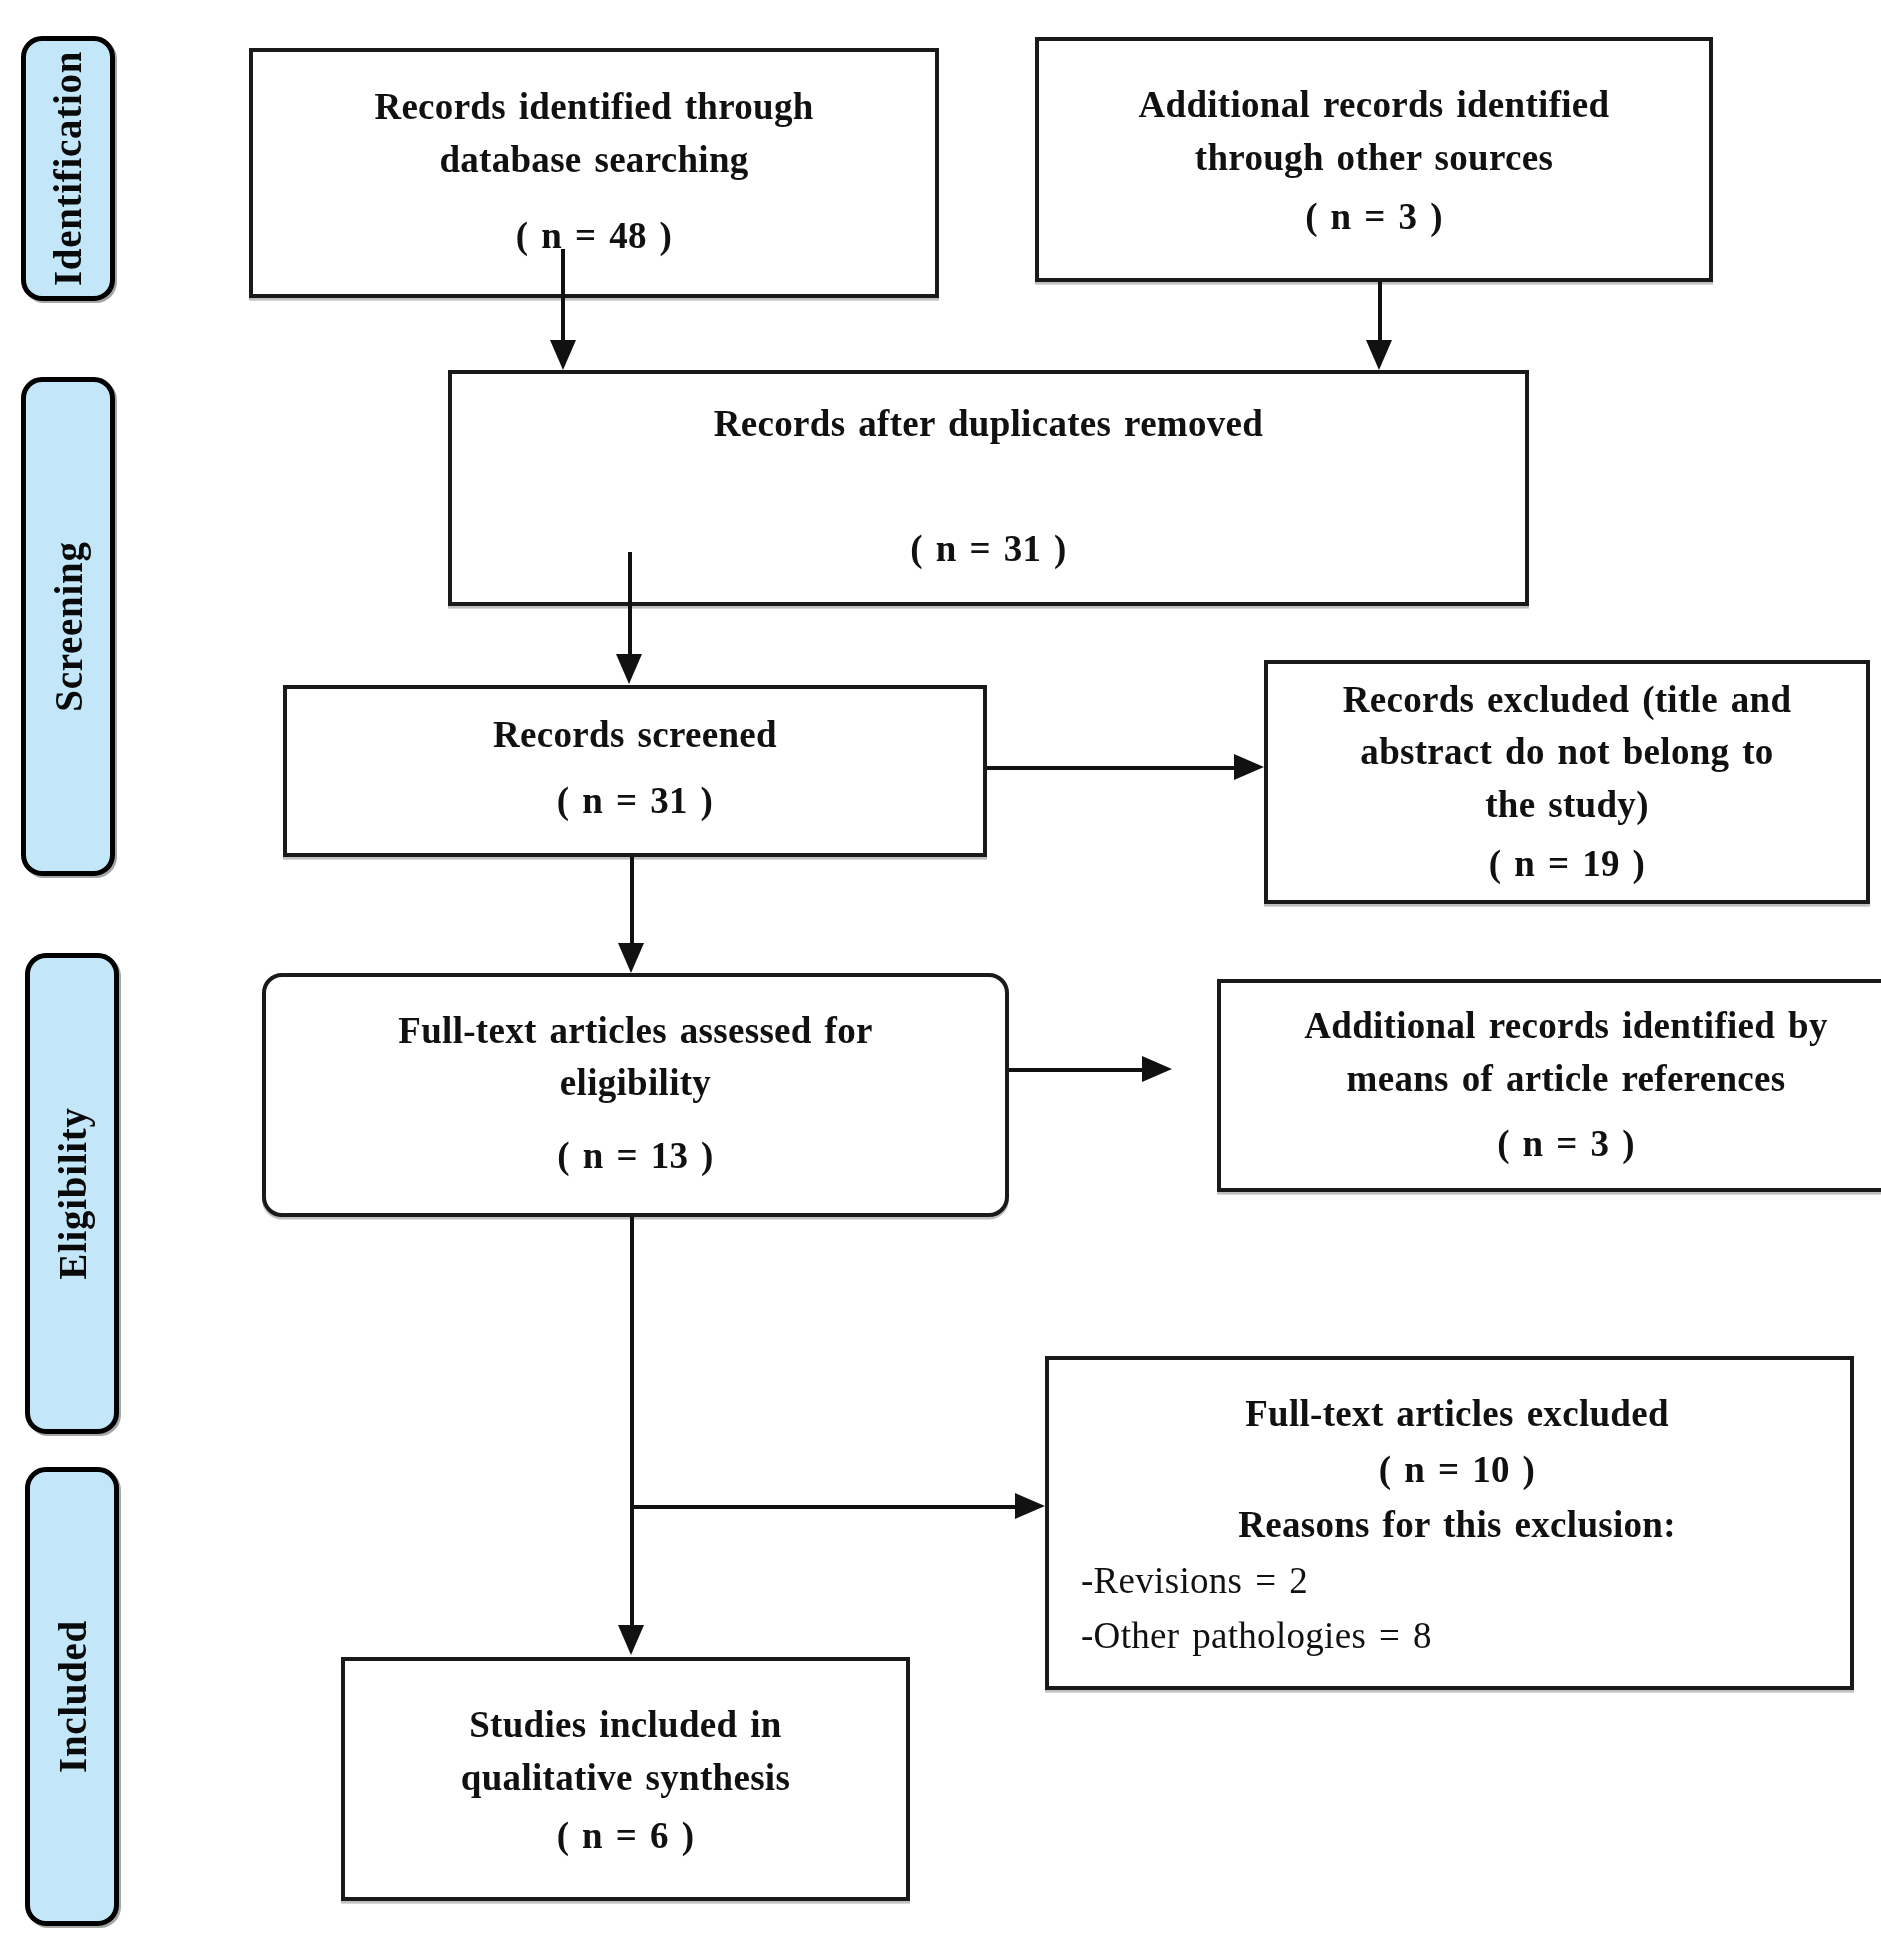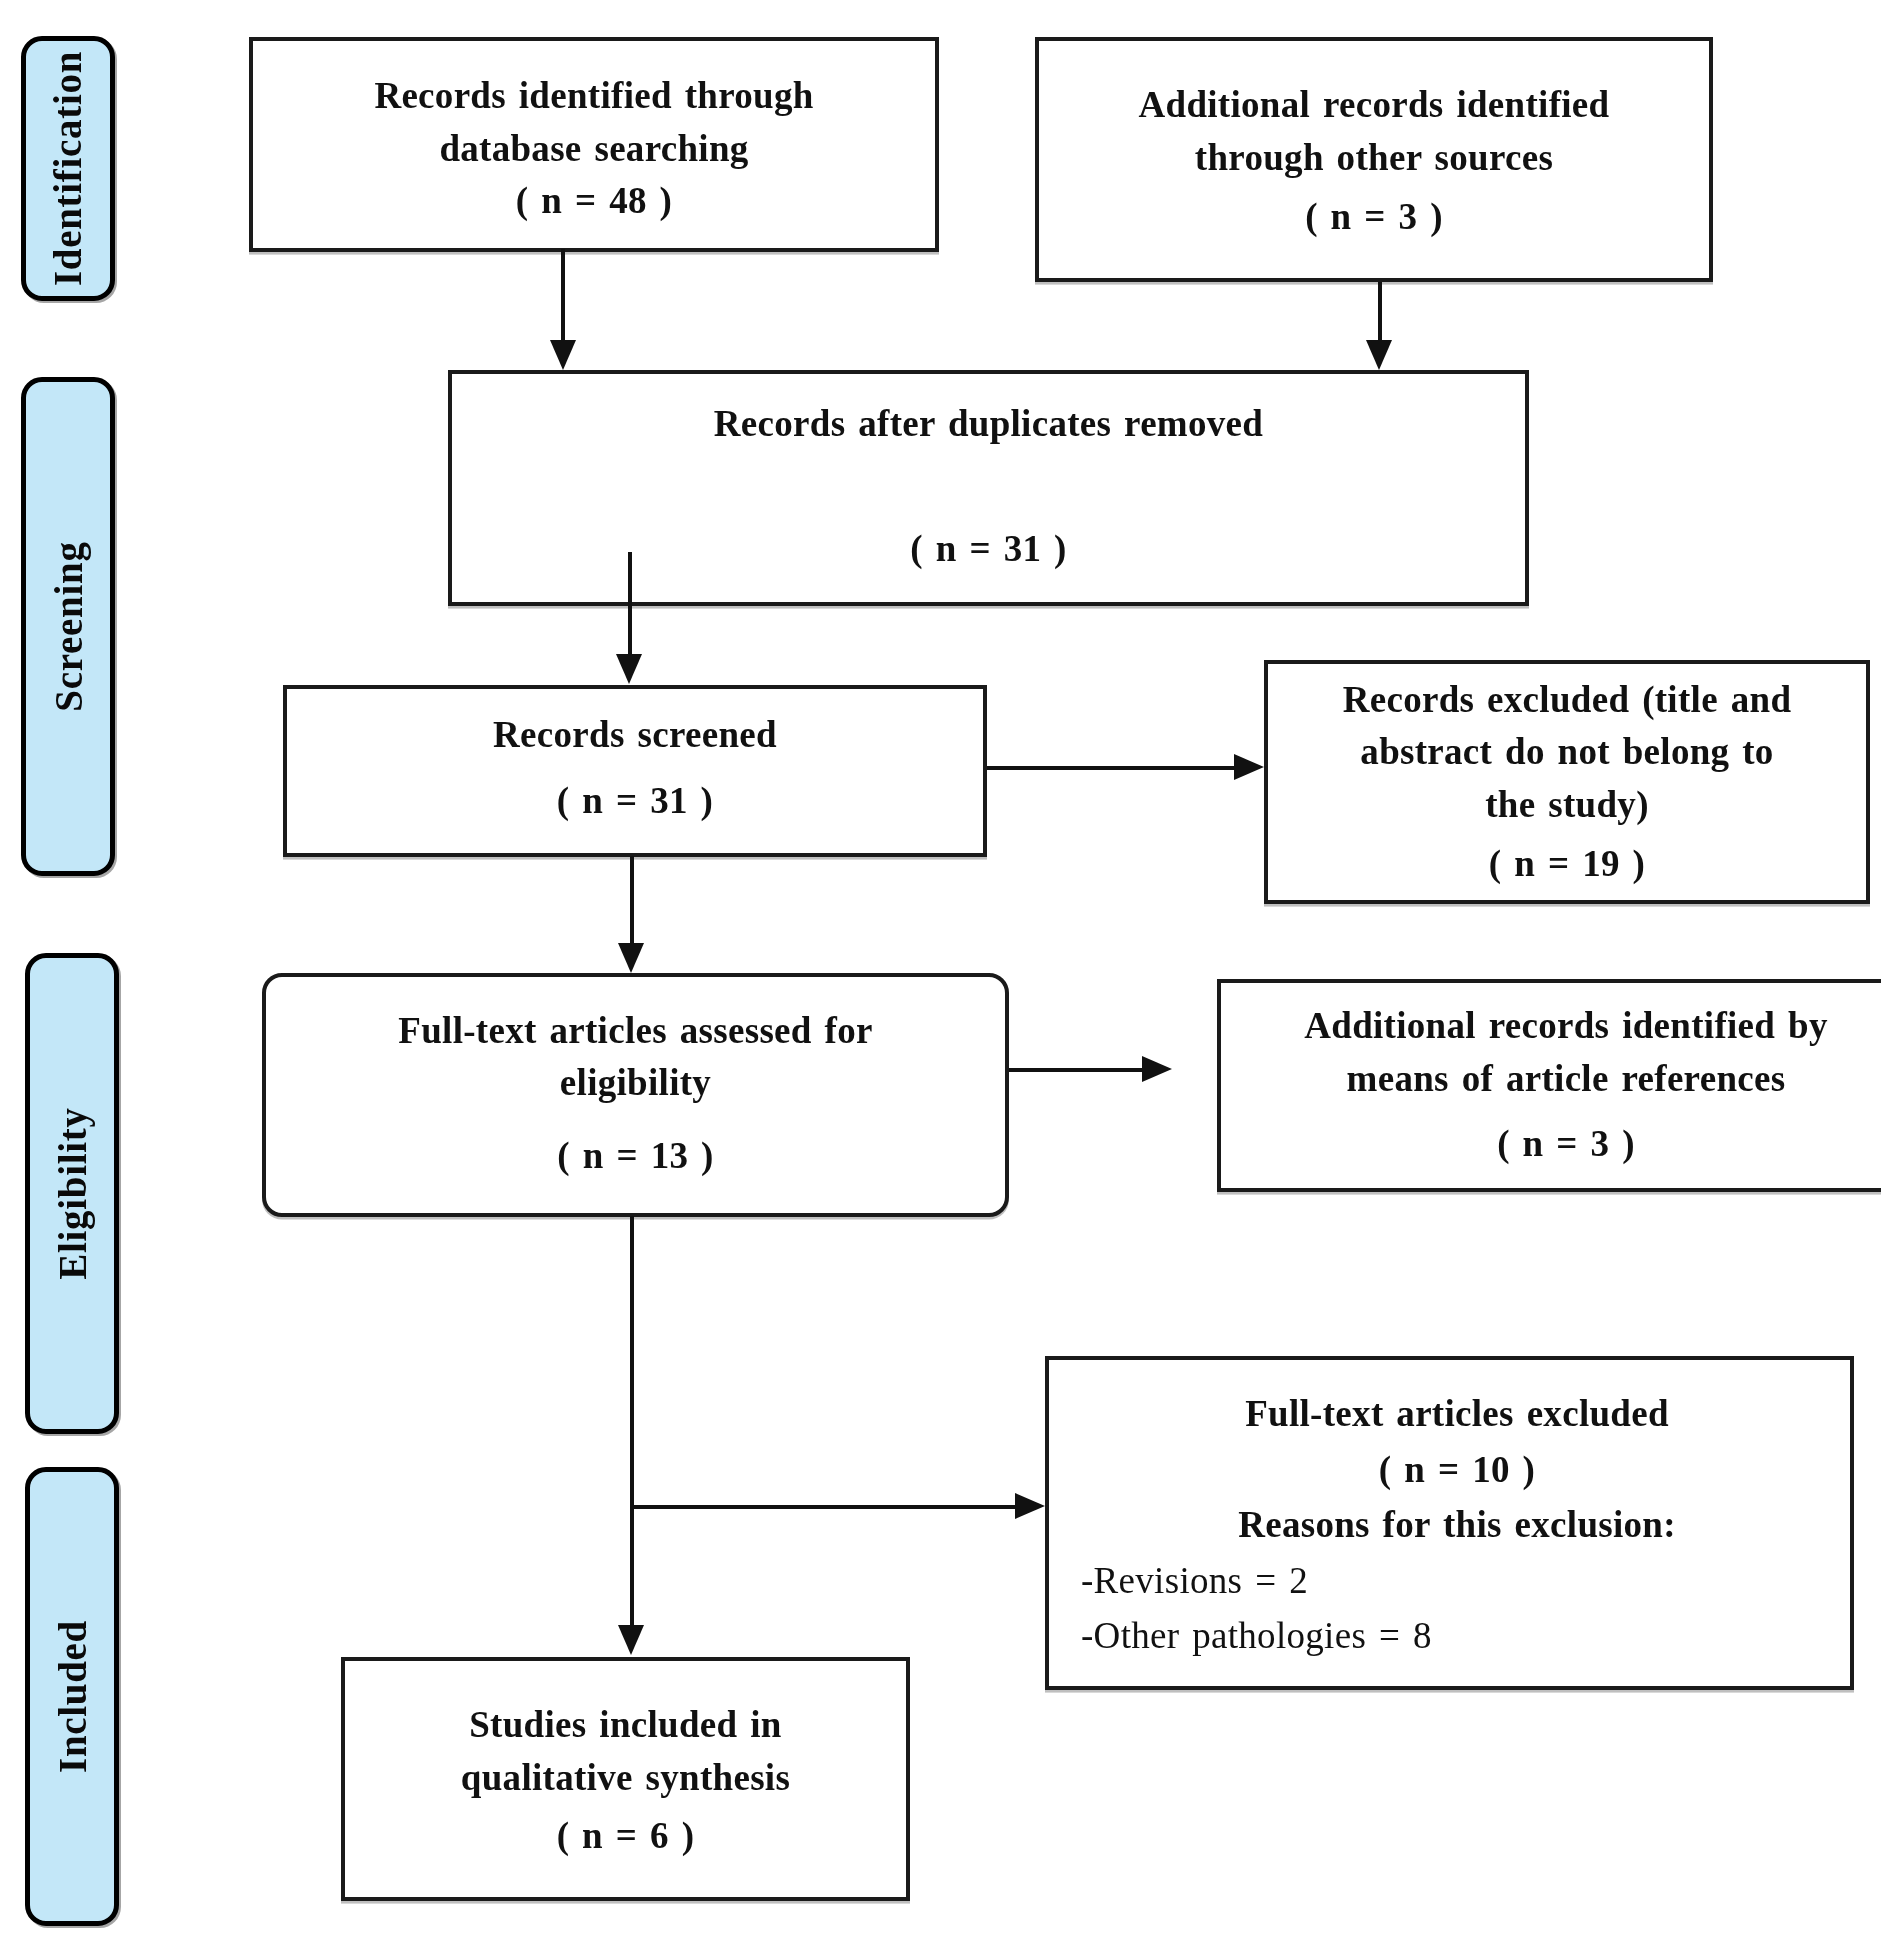--- a/index.html
+++ b/index.html
@@ -69,21 +69,21 @@
   <div class="stage" style="left:21px;top:377px;width:94px;height:499px;">
     <span>Screening</span>
   </div>
   <div class="stage" style="left:25px;top:953px;width:94px;height:481px;">
     <span>Eligibility</span>
   </div>
   <div class="stage" style="left:25px;top:1467px;width:94px;height:459px;">
     <span>Included</span>
   </div>
 
-  <div class="fbox between" id="box-a" style="left:249px;top:37px;width:690px;height:215px;">
+  <div class="fbox between" id="box-a" style="left:249px;top:48px;width:690px;height:250px;">
     <div class="grp">
       <div>Records identified through</div>
       <div>database searching</div>
     </div>
     <div class="n">( n = 48 )</div>
   </div>
 
   <div class="fbox between" id="box-b" style="left:1035px;top:37px;width:678px;height:245px;">
     <div class="grp">
       <div>Additional records identified</div>

